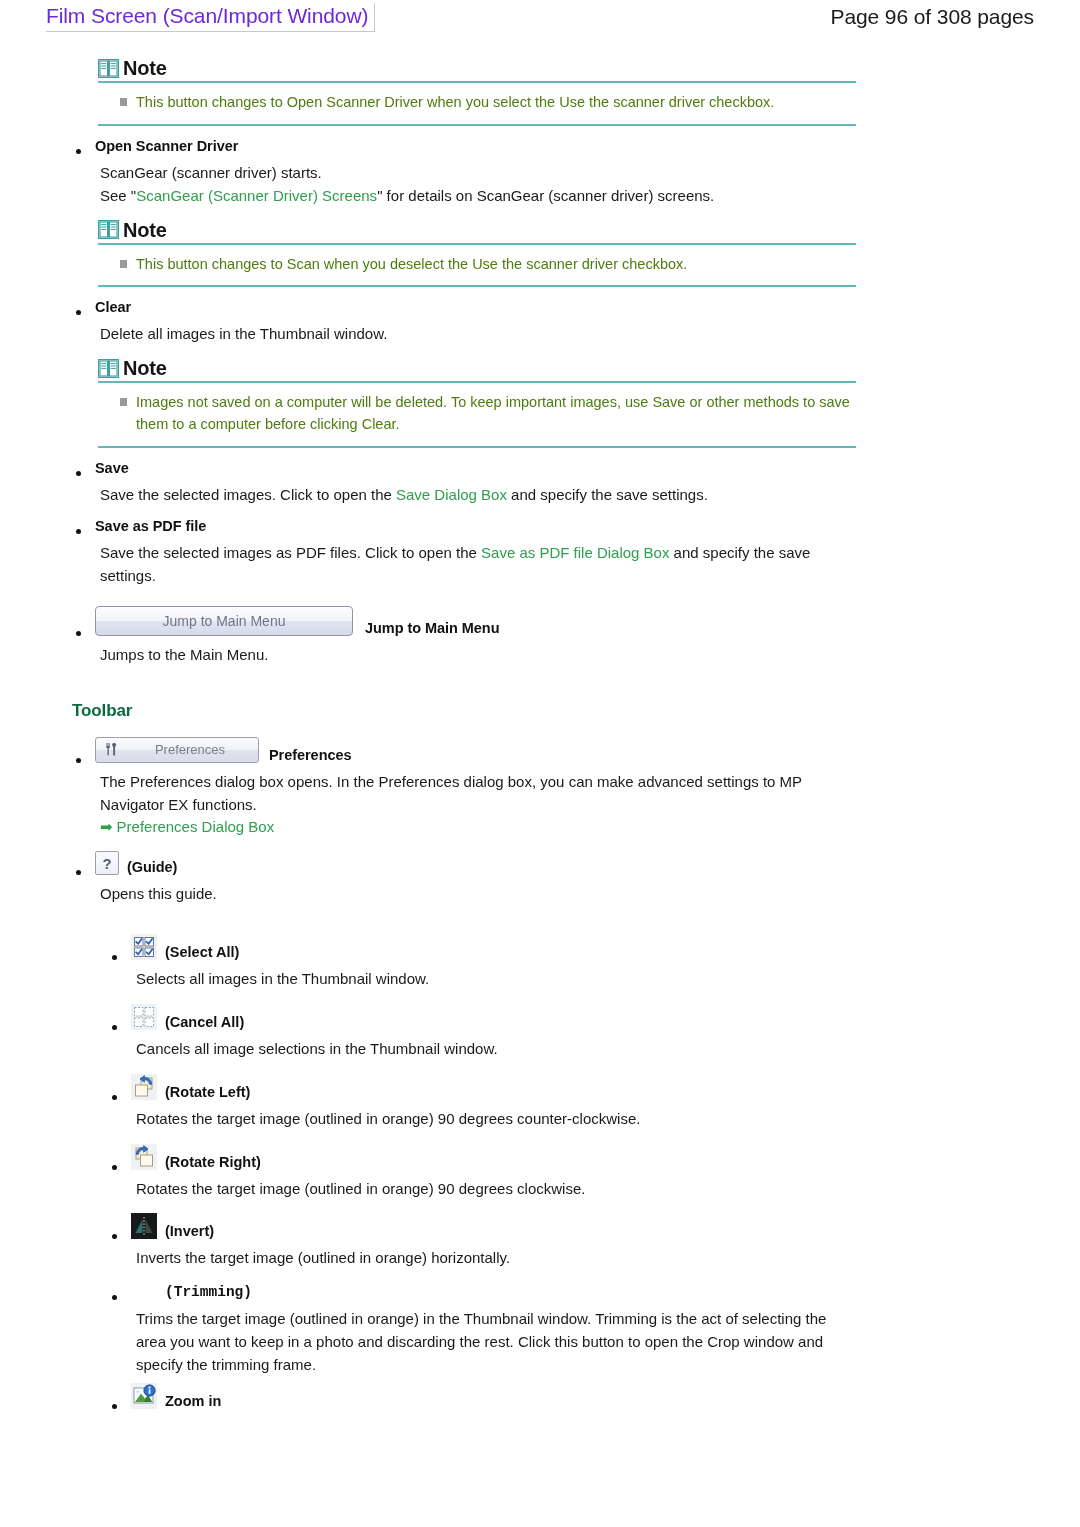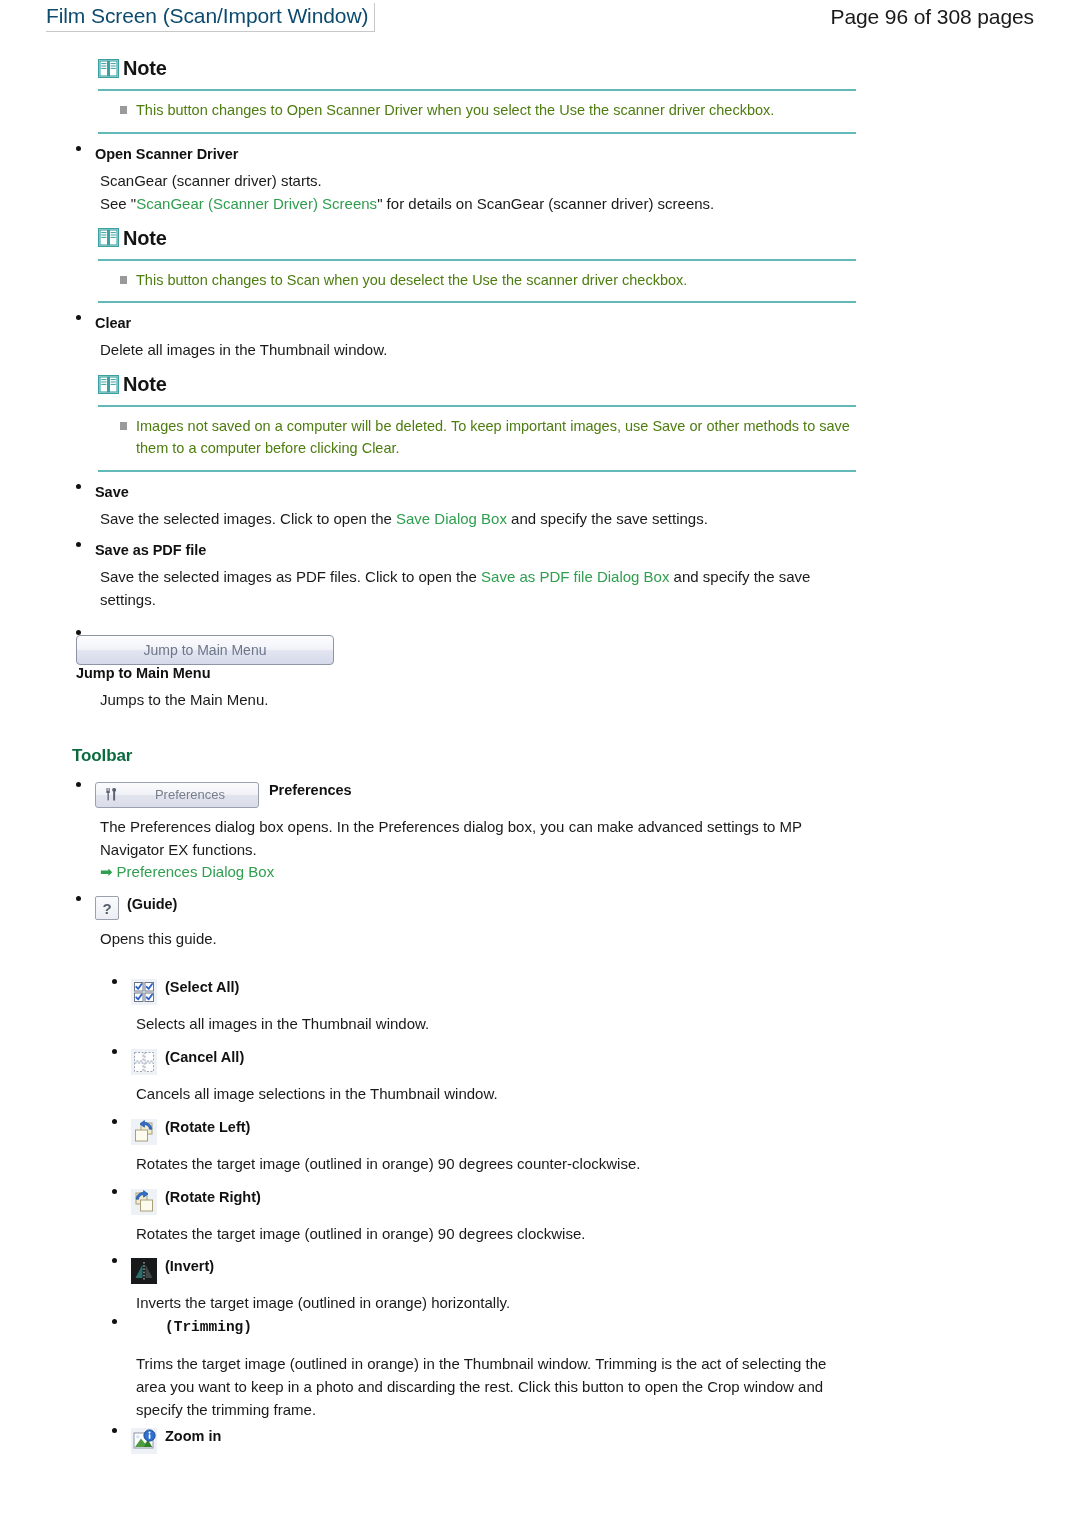--- a/index.html
+++ b/index.html
@@ -21,21 +21,21 @@
   
   .page-header {
     display: flex;
     align-items: flex-end;
     justify-content: space-between;
     padding: 3px 46px 0 46px;
     box-sizing: border-box;
   }
   .page-title {
     font-size: 21px;
-    color: #0c4a6e;
+    color: #6d28d9;
     letter-spacing: -0.1px;
     padding-bottom: 2px;
     border-bottom: 1px solid #c8c8c8;
     border-right: 1px solid #c8c8c8;
     padding-right: 6px;
     line-height: 1.25;
   }
   .page-count {
     font-size: 21px;
     color: #1a1a1a;
@@ -52,21 +52,21 @@
 
   
   .note-block {
     margin: 12px 0 6px 52px;
     width: 758px;
   }
   .note-head {
     display: flex;
     align-items: center;
     gap: 4px;
-    padding-bottom: 10px;
+    padding-bottom: 2px;
   }
   .note-icon {
     width: 21px;
     height: 19px;
     flex: 0 0 auto;
     display: block;
   }
   .note-label {
     font-size: 20px;
     font-weight: bold;
@@ -96,21 +96,21 @@
     background: #9a9a9a;
     margin-top: 6px;
   }
   .note-item-text {
     flex: 1 1 auto;
   }
 
   
   .bullet-row {
     display: flex;
-    align-items: flex-start;
+    align-items: flex-end;
     margin: 12px 0 0 0;
     padding-left: 30px;
   }
   .bullet-row.lvl2 { padding-left: 66px; }
   .dot {
     flex: 0 0 auto;
     width: 5px;
     height: 5px;
     border-radius: 50%;
     background: #111;
@@ -344,21 +344,21 @@
   </div>
 
   <div class="bullet-row">
     <span class="dot"></span>
     <span class="bold-term">Save as PDF file</span>
   </div>
   <div class="para">
     <span>Save the selected images as PDF files. Click to open the </span><span class="link-green">Save as PDF file Dialog Box</span><span> and specify the save settings.</span>
   </div>
 
-  <div class="bullet-row" style="margin-top:18px;flex-direction:column;">
+  <div class="bullet-row" style="margin-top:18px;">
     <span class="dot"></span>
     <div class="btn-jump">Jump to Main Menu</div>
     <span class="bold-term">Jump to Main Menu</span>
   </div>
   <div class="para">Jumps to the Main Menu.</div>
 
   <div class="section-heading">Toolbar</div>
 
   <div class="bullet-row" style="margin-top:16px;">
     <span class="dot"></span>

